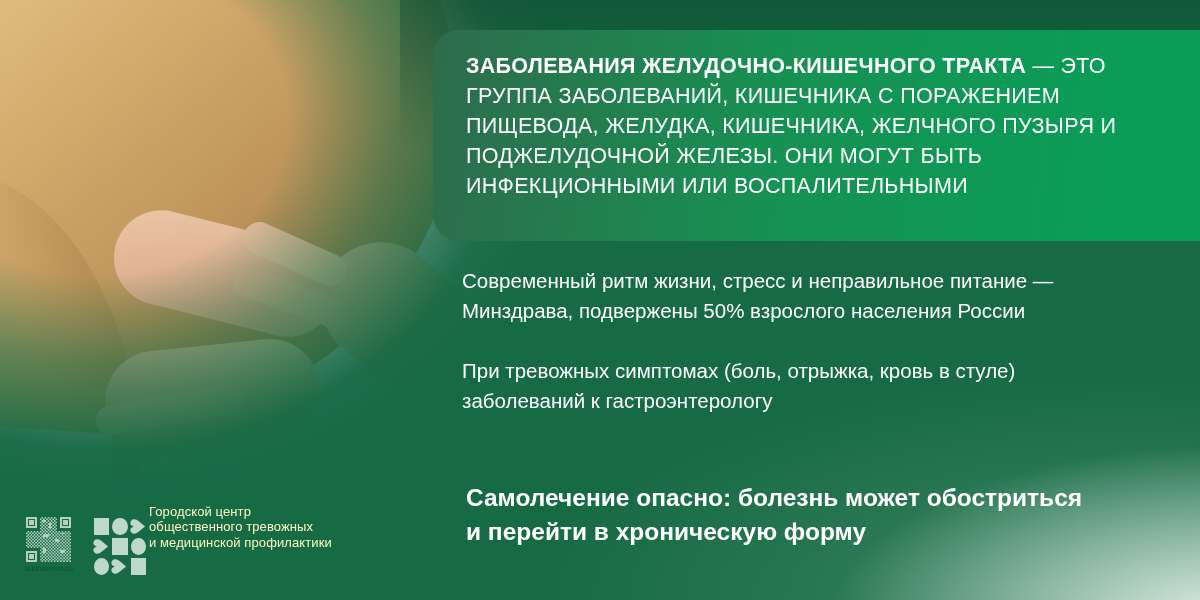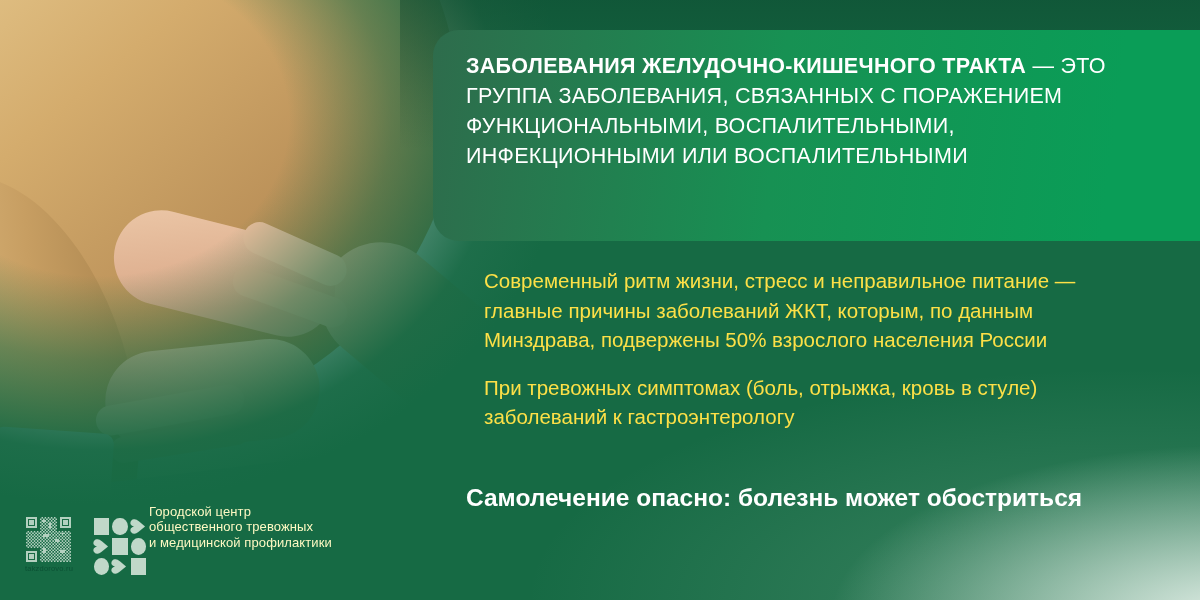--- a/index.html
+++ b/index.html
@@ -89,24 +89,24 @@
       radial-gradient(70% 55% at 92% 100%, rgba(150,195,168,.30), rgba(150,195,168,0) 70%);
   }
   
   .header-box {
     position:absolute; left:433px; top:30px; right:-30px; height:211px; z-index:3;
     border-radius:26px; box-sizing:border-box; padding:21px 60px 0 33px;
     background:linear-gradient(97deg,#2e6c4c 0%,#179153 42%,#0a9d57 82%);
   }
   .h-line { color:#fff; font-size:21.5px; line-height:30px; letter-spacing:.3px; white-space:nowrap; }
   .h-line b { font-weight:700; }
-  .body-copy { position:absolute; left:484px; top:266px; z-index:3; color:#fde047; }
+  .body-copy { position:absolute; left:462px; top:266px; z-index:3; color:#ffffff; }
   .b-line { font-size:20.5px; line-height:29.5px; white-space:nowrap; }
   .b-line b { font-weight:400; }
-  .para2 { margin-top:18px; }
+  .para2 { margin-top:31px; }
   .warning { position:absolute; left:466px; top:481px; z-index:3; color:#fff; }
   .w-line { font-size:24.5px; line-height:34px; font-weight:700; white-space:nowrap; }
   
   .qr { position:absolute; left:26px; top:517px; width:45px; height:45px; z-index:3; opacity:.85; }
   .qr-caption {
     position:absolute; left:25px; top:564px; z-index:3;
     font-size:7.5px; letter-spacing:.2px; color:#0b5134;
   }
   .logo-grid {
     position:absolute; left:94px; top:518px; width:43px; height:43px; z-index:3;
@@ -146,39 +146,40 @@
     <div class="pocket"></div>
     <div class="couch"></div>
   </div>
 
   <div class="green-overlay"></div>
   <div class="top-shade"></div>
   <div class="glow"></div>
 
   <div class="header-box">
     <div class="h-line"><b>ЗАБОЛЕВАНИЯ ЖЕЛУДОЧНО-КИШЕЧНОГО ТРАКТА</b><span> — ЭТО</span></div>
-    <div class="h-line">ГРУППА ЗАБОЛЕВАНИЯ, СВЯЗАННЫХ С ПОРАЖЕНИЕМ</div>
-    <div class="h-line">ФУНКЦИОНАЛЬНЫМИ, ВОСПАЛИТЕЛЬНЫМИ,</div>
+    <div class="h-line">ГРУППА ЗАБОЛЕВАНИЙ, КИШЕЧНИКА С ПОРАЖЕНИЕМ</div>
+    <div class="h-line">ПИЩЕВОДА, ЖЕЛУДКА, КИШЕЧНИКА, ЖЕЛЧНОГО ПУЗЫРЯ И</div>
+    <div class="h-line">ПОДЖЕЛУДОЧНОЙ ЖЕЛЕЗЫ. ОНИ МОГУТ БЫТЬ</div>
     <div class="h-line">ИНФЕКЦИОННЫМИ ИЛИ ВОСПАЛИТЕЛЬНЫМИ</div>
   </div>
 
   <div class="body-copy">
     <div>
       <div class="b-line">Современный ритм жизни, стресс и неправильное питание —</div>
-      <div class="b-line">главные причины заболеваний ЖКТ, которым, по данным</div>
       <div class="b-line"><span>Минздрава, </span><b>подвержены 50% взрослого населения России</b></div>
     </div>
     <div class="para2">
       <div class="b-line">При тревожных симптомах (боль, отрыжка, кровь в стуле)</div>
       <div class="b-line">заболеваний к гастроэнтерологу</div>
     </div>
   </div>
 
   <div class="warning">
     <div class="w-line">Самолечение опасно: болезнь может обостриться</div>
+    <div class="w-line">и перейти в хроническую форму</div>
   </div>
 
   <svg class="qr" viewBox="0 0 29 29" shape-rendering="crispEdges" xmlns="http://www.w3.org/2000/svg">
     <defs>
       <pattern id="qm" width="2" height="2" patternUnits="userSpaceOnUse">
         <rect width="1" height="1" fill="#cfe2d5"></rect>
         <rect x="1" y="1" width="1" height="1" fill="#cfe2d5"></rect>
       </pattern>
     </defs>
     <rect width="29" height="29" fill="url(#qm)"></rect>

